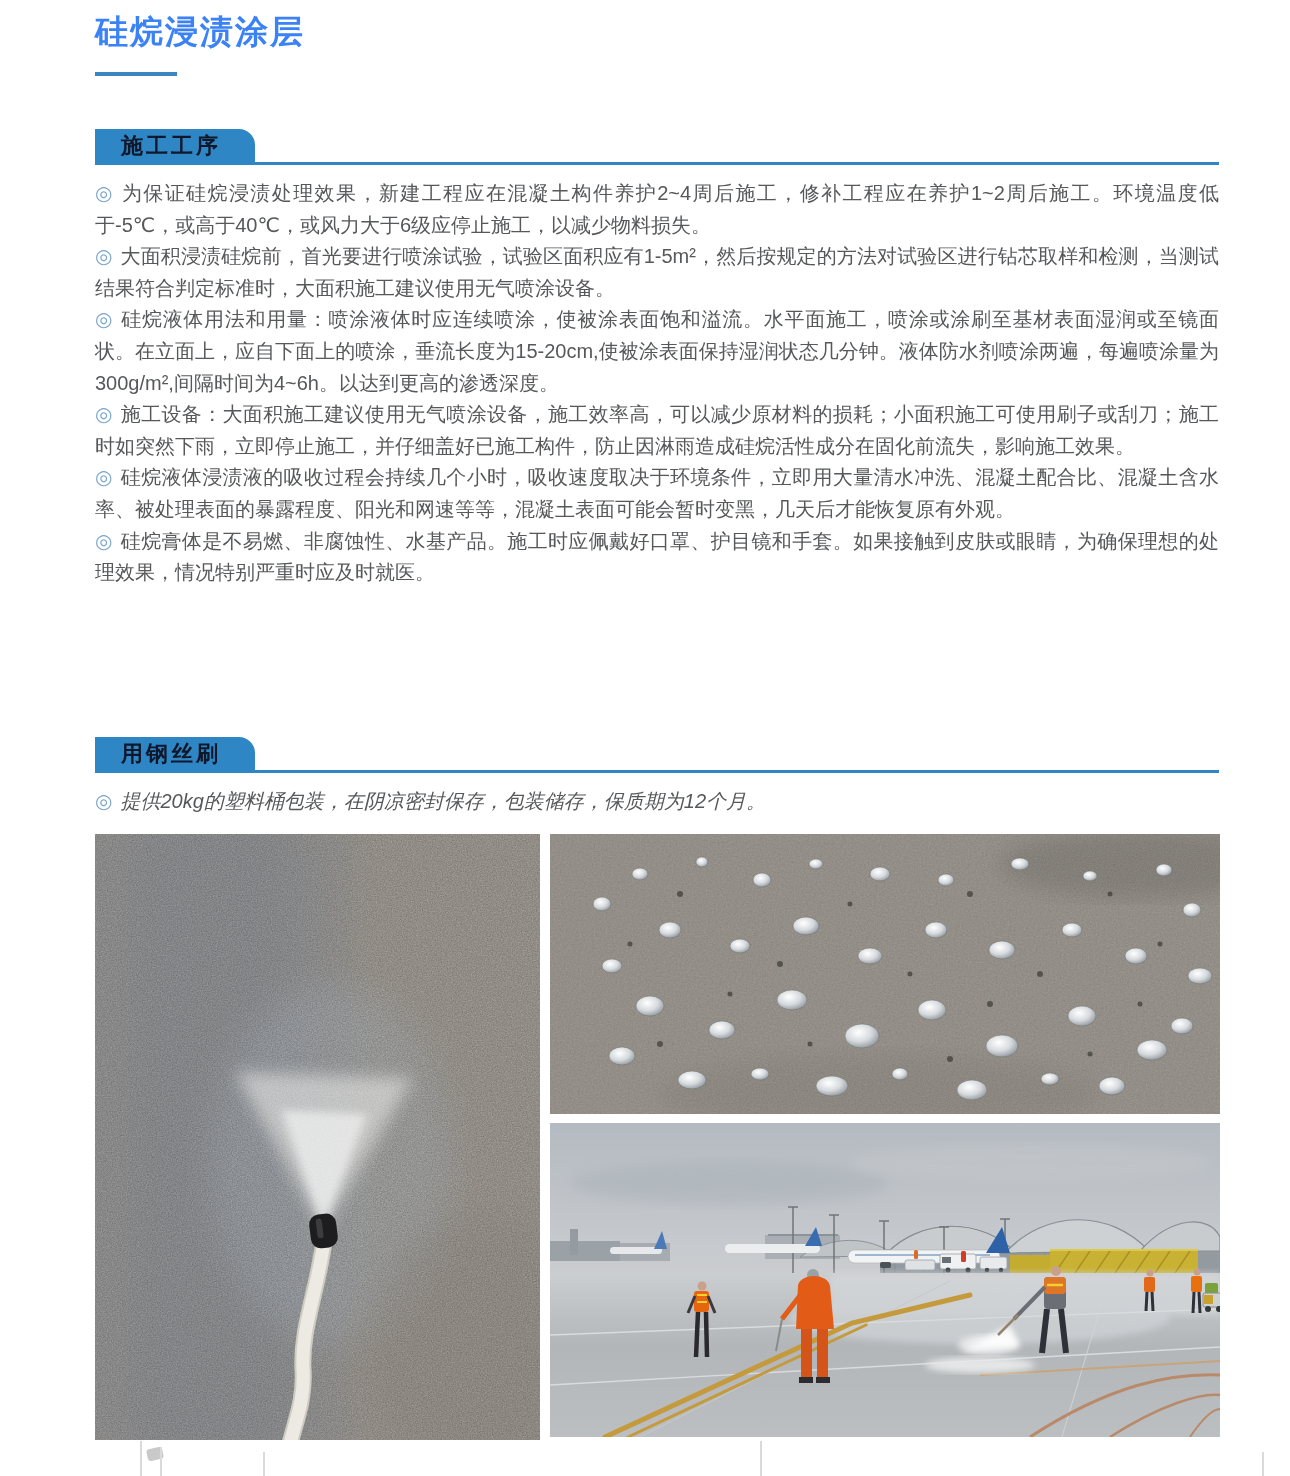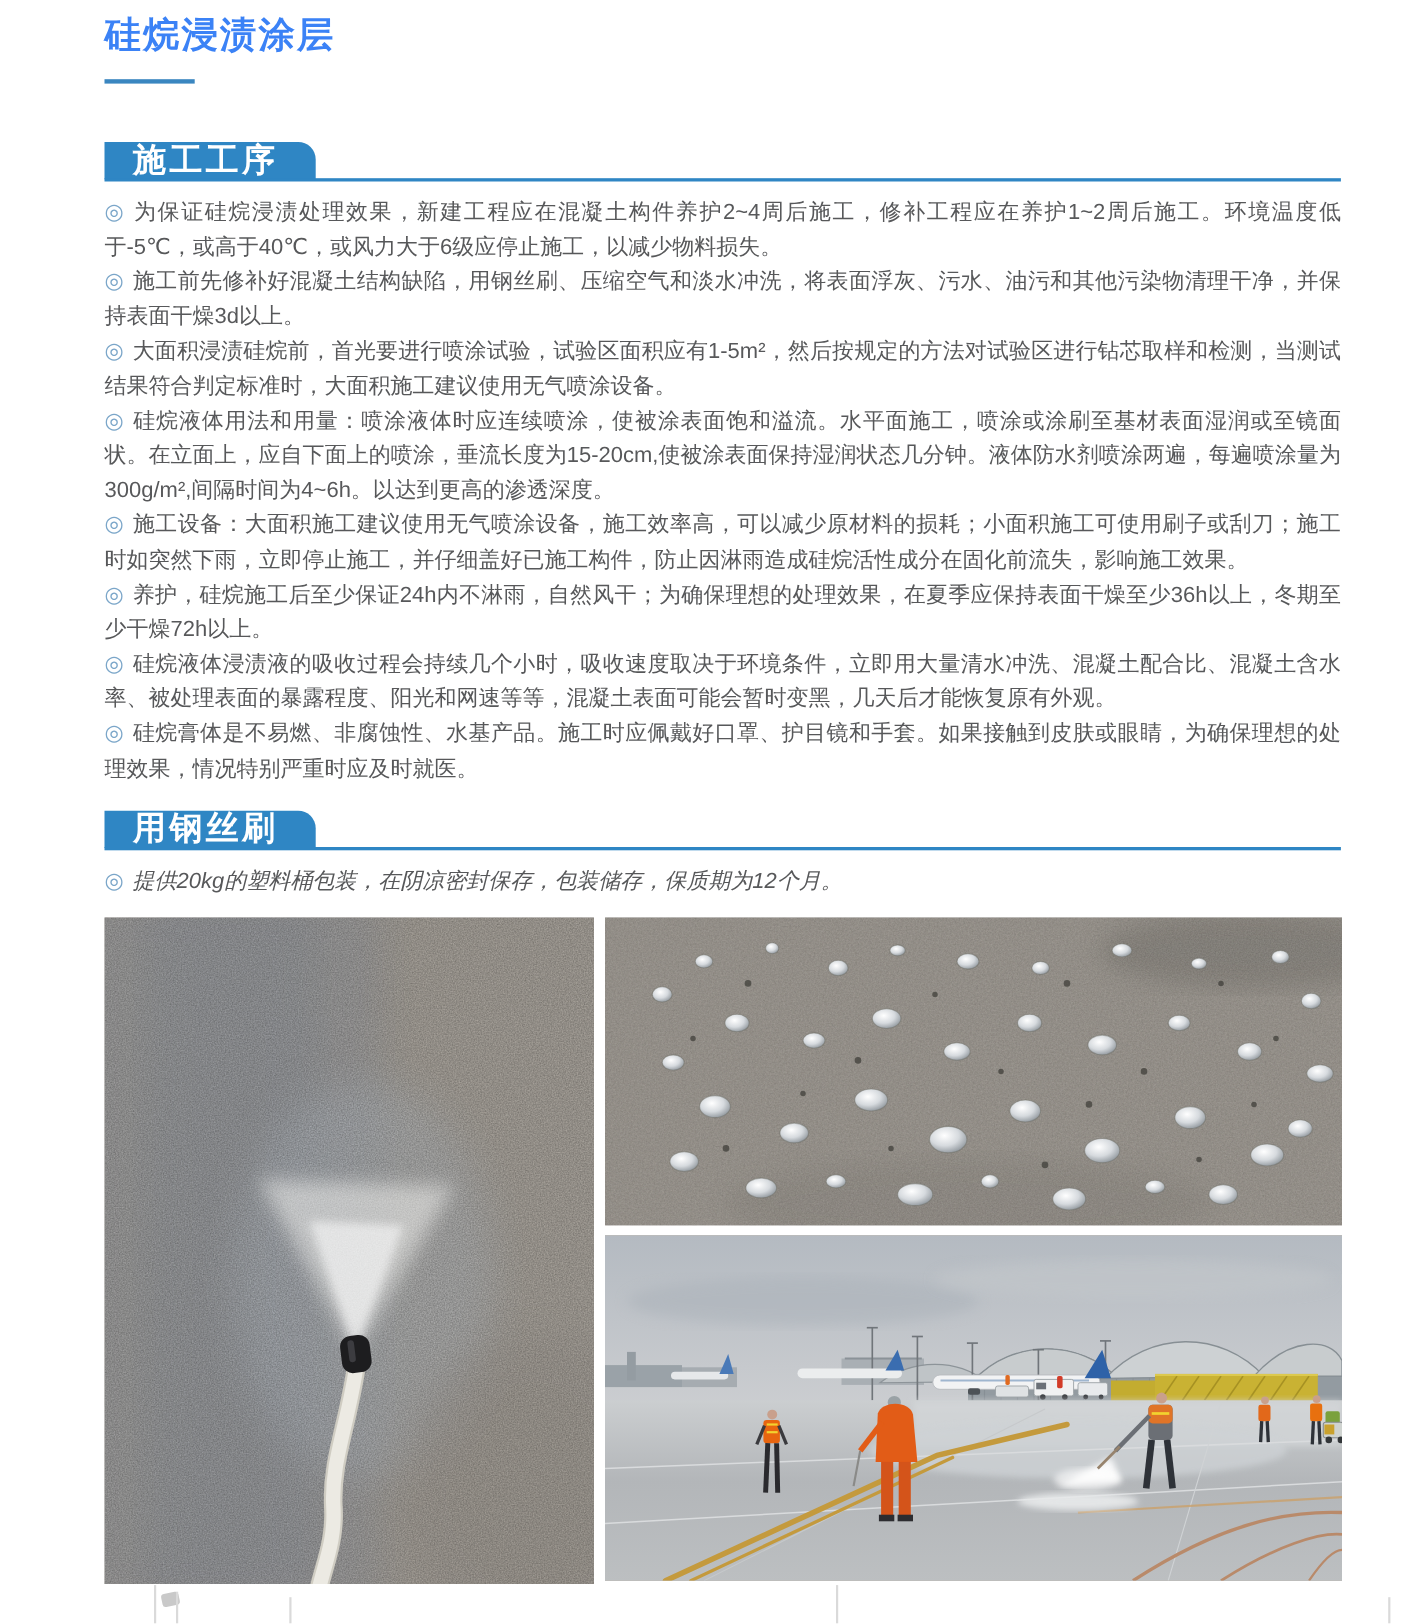--- a/index.html
+++ b/index.html
@@ -11,22 +11,22 @@
   .abs{position:absolute;}
   
   .page-title{
     left:95px;top:10px;margin:0;
     font-size:33px;font-weight:bold;color:#3b82f6;letter-spacing:2px;
   }
   .title-underline{left:95px;top:72px;width:82px;height:4px;background:#3a86c0;}
   
   .badge{
     height:34px;line-height:34px;display:inline-block;
-    background:#2f86c4;color:#ffffff;
-    font-size:30px;font-weight:bold;letter-spacing:3px;
+    background:#2f86c4;color:#0f172a;
+    font-size:22px;font-weight:bold;letter-spacing:3px;
     padding:0 34px 0 26px;border-radius:0 16px 0 0;
     box-sizing:border-box;
   }
   .rule{width:1124px;height:3px;background:#2f86c4;left:95px;}
   
   .bullets{
     left:95px;width:1124px;
     font-size:20px;line-height:31.6px;color:#57585a;
     text-align:justify;text-justify:inter-ideograph;
   }
@@ -47,25 +47,23 @@
 
 <div class="abs" style="left:95px;top:129px;">
   <div class="badge">
     <span>施工工序</span>
   </div>
 </div>
 <div class="abs rule" style="top:162px;"></div>
 
 <div class="abs bullets" style="top:178px;">
   <p><span class="bm">◎</span><span>为保证硅烷浸渍处理效果，新建工程应在混凝土构件养护2~4周后施工，修补工程应在养护1~2周后施工。环境温度低于-5℃，或高于40℃，或风力大于6级应停止施工，以减少物料损失。</span></p>
-  <p><span class="bm">◎</span><span>施工前先修补好混凝土结构缺陷，用钢丝刷、压缩空气和淡水冲洗，将表面浮灰、污水、油污和其他污染物清理干净，并保持表面干燥3d以上。</span></p>
   <p><span class="bm">◎</span><span>大面积浸渍硅烷前，首光要进行喷涂试验，试验区面积应有1-5m²，然后按规定的方法对试验区进行钻芯取样和检测，当测试结果符合判定标准时，大面积施工建议使用无气喷涂设备。</span></p>
   <p><span class="bm">◎</span><span>硅烷液体用法和用量：喷涂液体时应连续喷涂，使被涂表面饱和溢流。水平面施工，喷涂或涂刷至基材表面湿润或至镜面状。在立面上，应自下面上的喷涂，垂流长度为15-20cm,使被涂表面保持湿润状态几分钟。液体防水剂喷涂两遍，每遍喷涂量为300g/m²,间隔时间为4~6h。以达到更高的渗透深度。</span></p>
   <p><span class="bm">◎</span><span>施工设备：大面积施工建议使用无气喷涂设备，施工效率高，可以减少原材料的损耗；小面积施工可使用刷子或刮刀；施工时如突然下雨，立即停止施工，并仔细盖好已施工构件，防止因淋雨造成硅烷活性成分在固化前流失，影响施工效果。</span></p>
-  <p><span class="bm">◎</span><span>养护，硅烷施工后至少保证24h内不淋雨，自然风干；为确保理想的处理效果，在夏季应保持表面干燥至少36h以上，冬期至少干燥72h以上。</span></p>
   <p><span class="bm">◎</span><span>硅烷液体浸渍液的吸收过程会持续几个小时，吸收速度取决于环境条件，立即用大量清水冲洗、混凝土配合比、混凝土含水率、被处理表面的暴露程度、阳光和网速等等，混凝土表面可能会暂时变黑，几天后才能恢复原有外观。</span></p>
   <p><span class="bm">◎</span><span>硅烷膏体是不易燃、非腐蚀性、水基产品。施工时应佩戴好口罩、护目镜和手套。如果接触到皮肤或眼睛，为确保理想的处理效果，情况特别严重时应及时就医。</span></p>
 </div>
 
 <div class="abs" style="left:95px;top:737px;">
   <div class="badge">
     <span>用钢丝刷</span>
   </div>
 </div>
 <div class="abs rule" style="top:770px;"></div>

